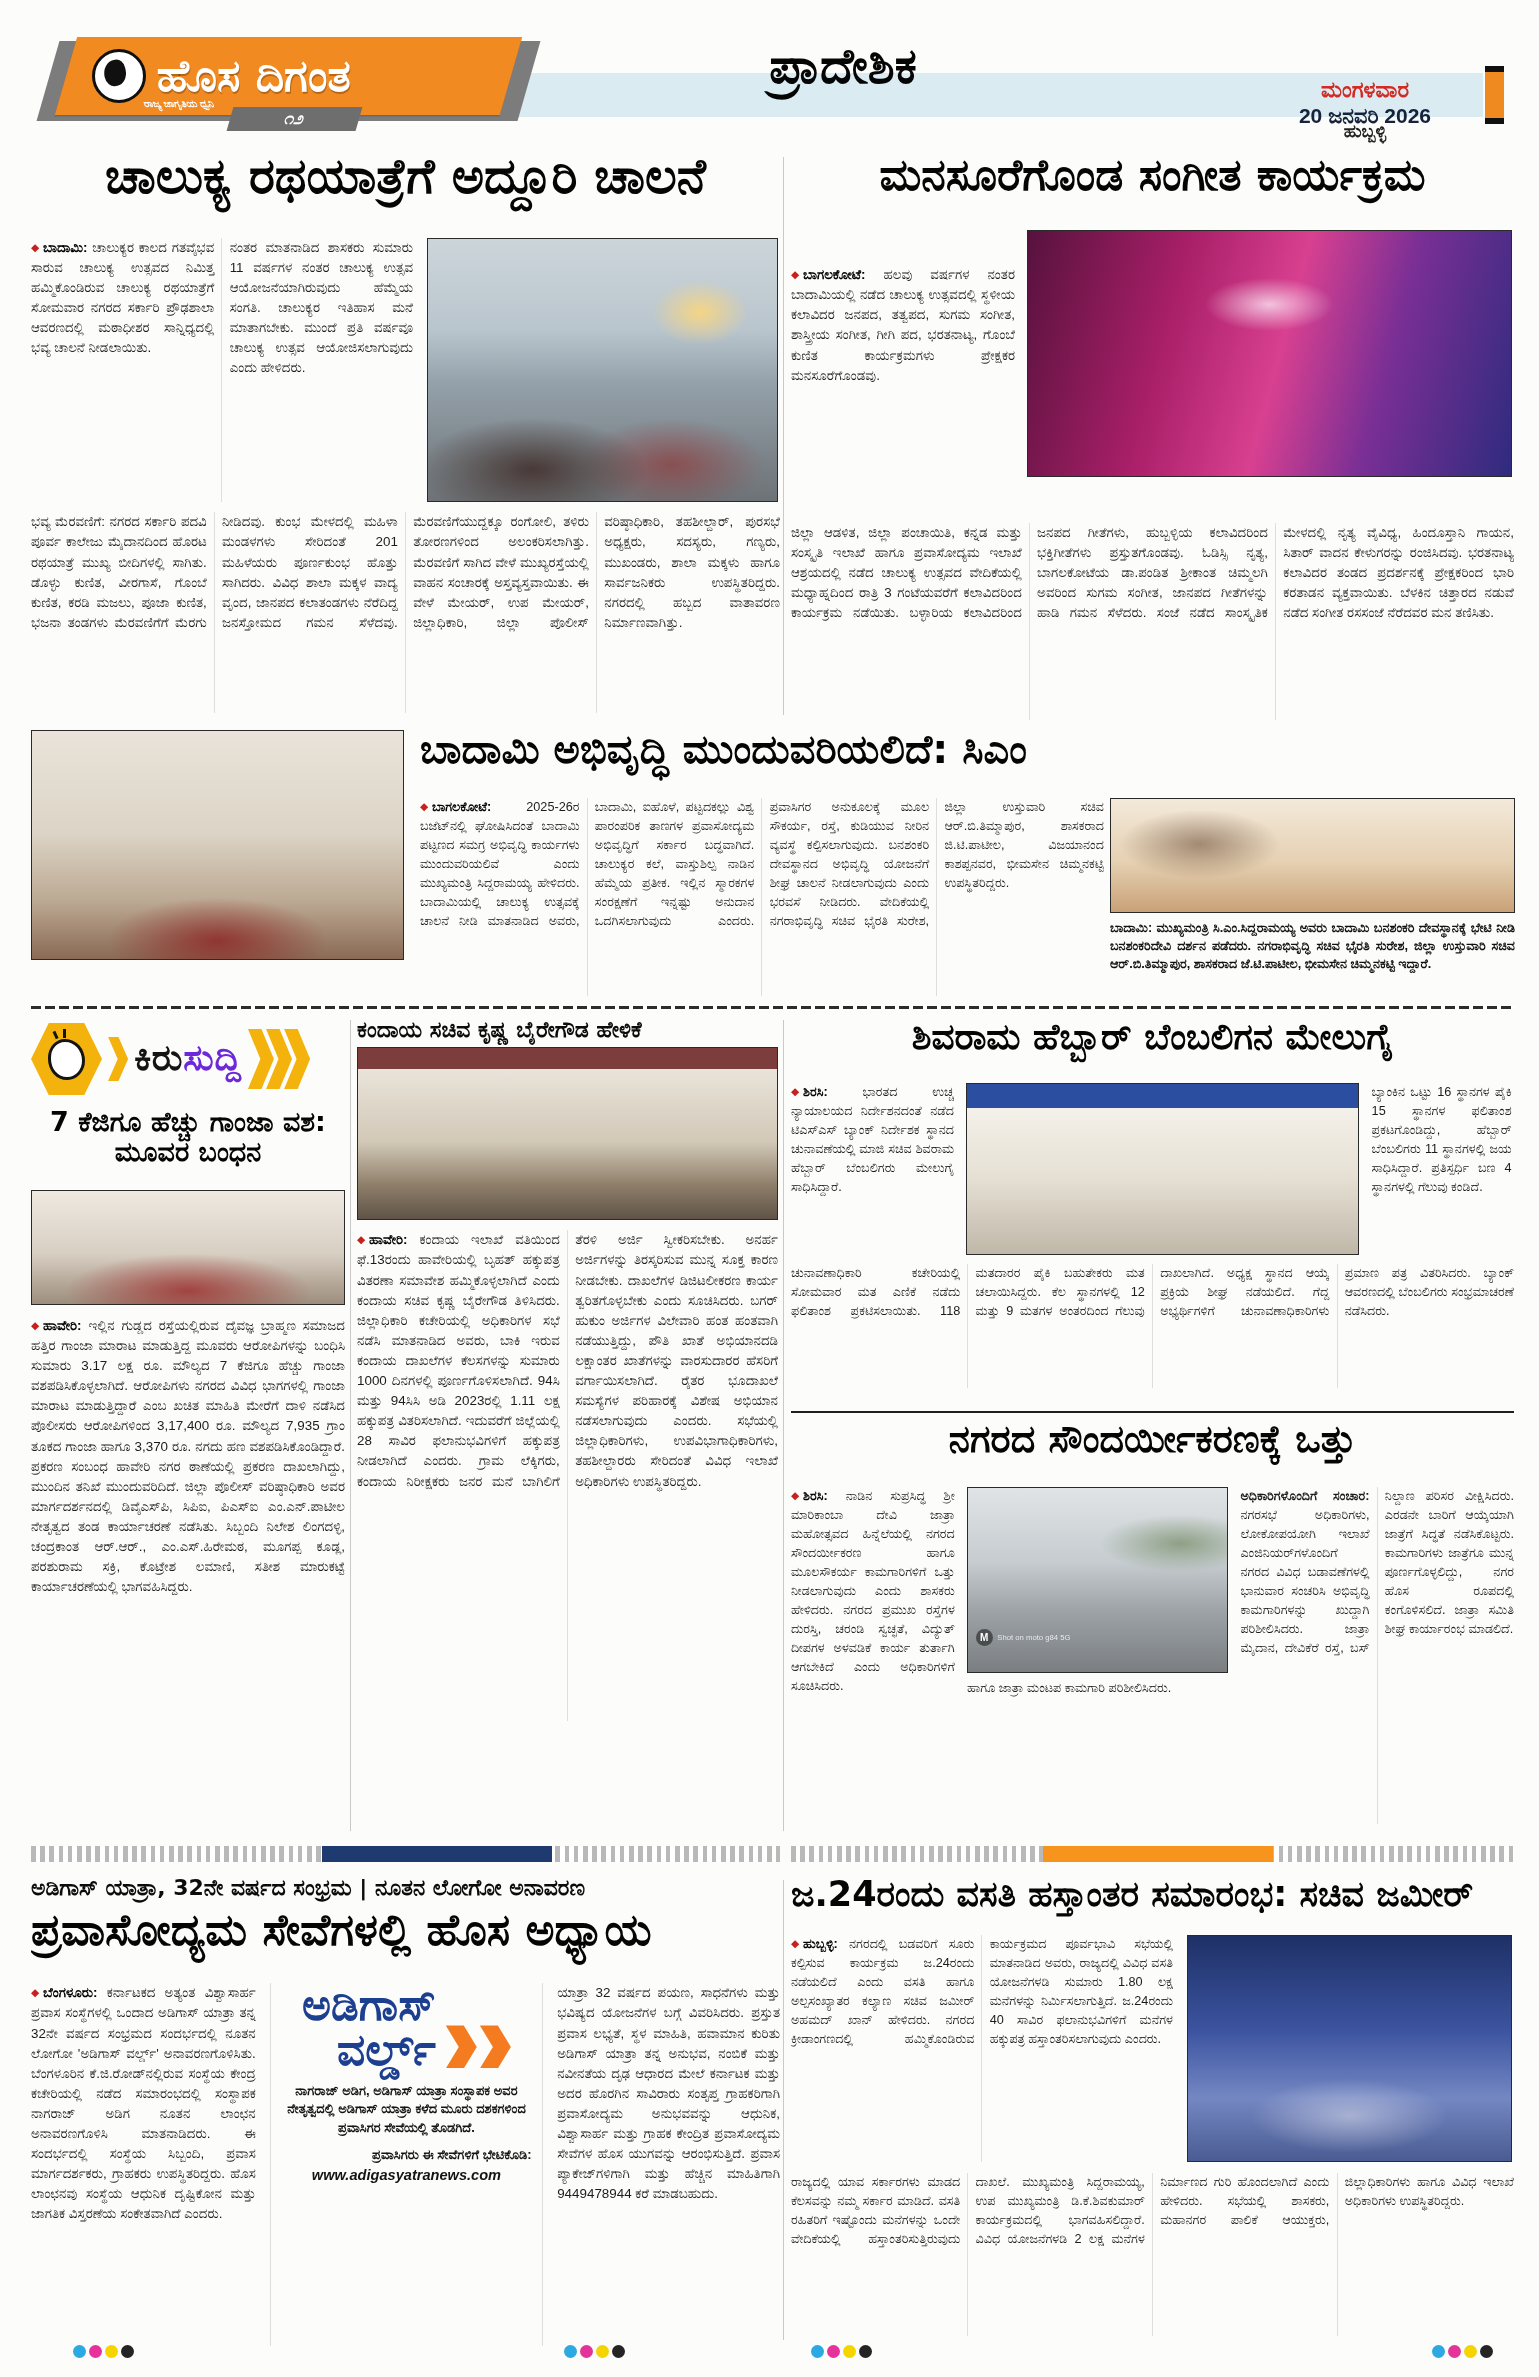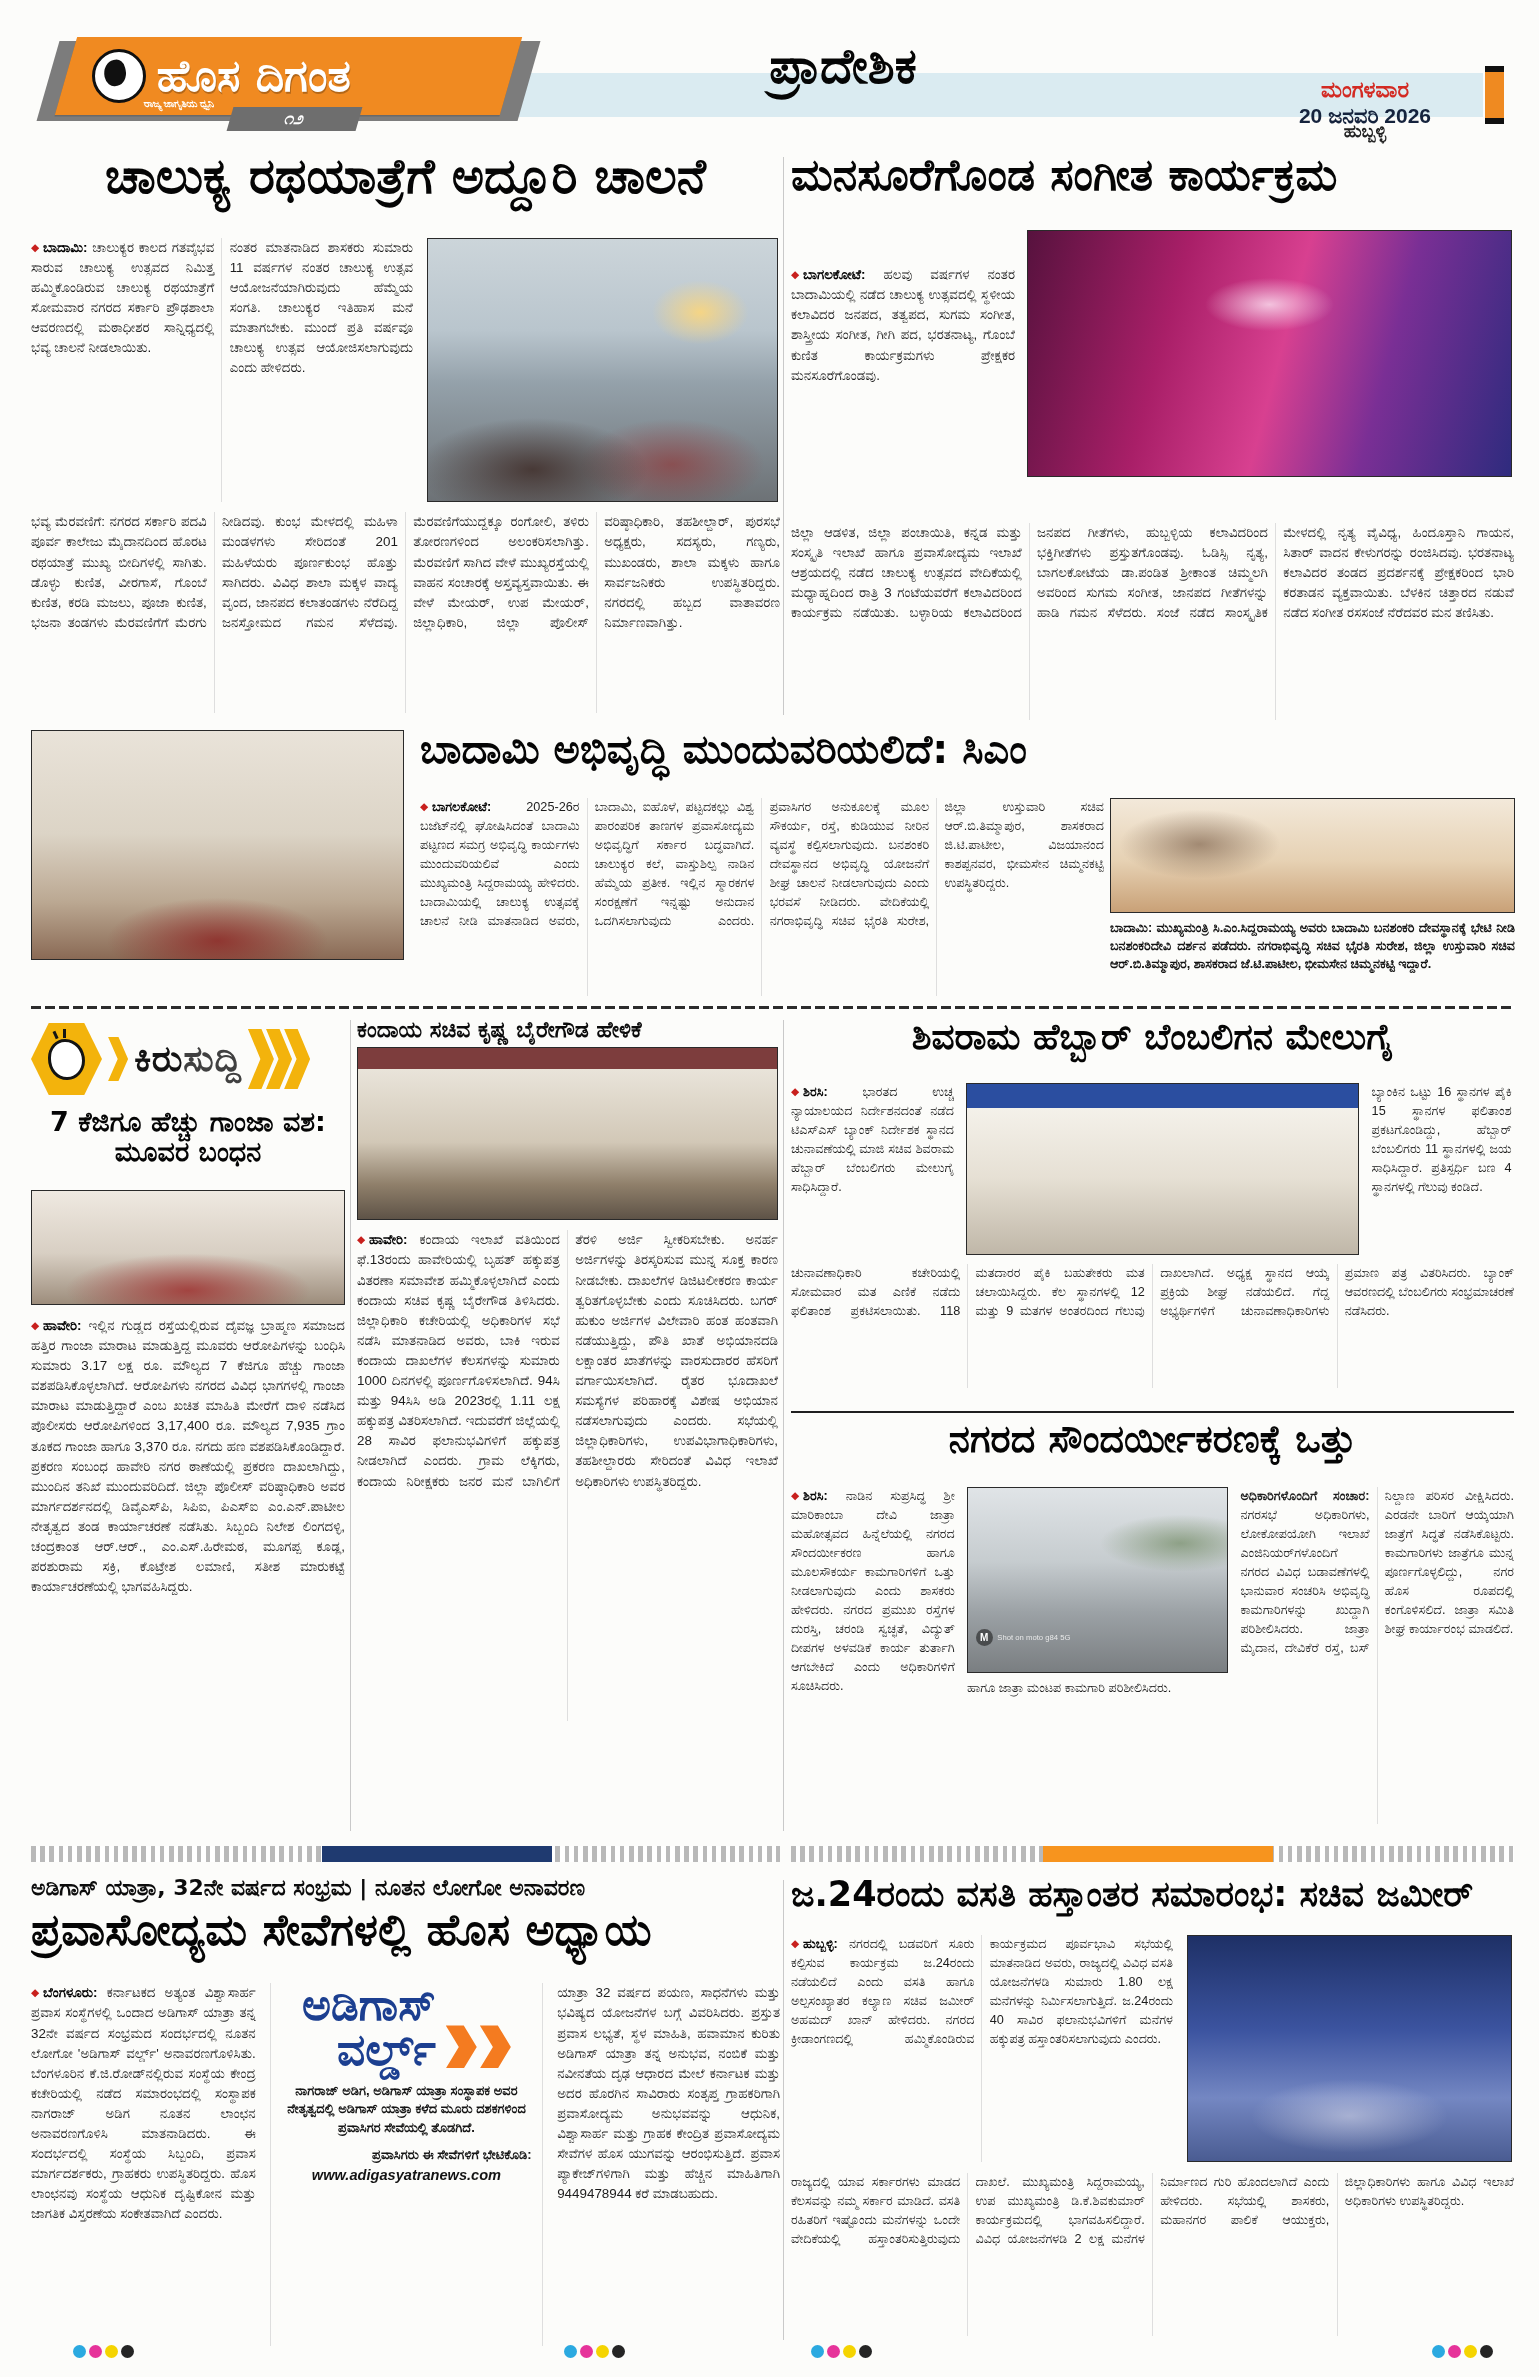--- a/index.html
+++ b/index.html
@@ -48,21 +48,21 @@
   
   .hex{width:71px;height:75px;background:#f3b30c;clip-path:polygon(25% 2%,75% 2%,100% 50%,75% 98%,25% 98%,0 50%);
        display:flex;align-items:center;justify-content:center;flex:0 0 auto;}
   .hand{width:31px;height:35px;background:#fff;border:3.1px solid #141414;border-radius:46% 54% 48% 52%;position:relative;}
   .hand::before{content:"";position:absolute;left:3.1px;top:-10.7px;width:3.1px;height:7.7px;background:#141414;transform:rotate(-24deg);}
   .hand::after{content:"";position:absolute;left:12.3px;top:-12.3px;width:3.1px;height:9.2px;background:#141414;}
   .chev{background:#f3b30c;clip-path:polygon(0 0,52% 0,100% 50%,52% 100%,0 100%,48% 50%);}
   .chev.s{width:20px;height:44px;}
   .chev.b{width:26px;height:60px;}
   .ks-title{font-size:36px;font-weight:800;font-family:"DejaVu Sans",sans-serif;letter-spacing:0.8px;white-space:nowrap;}
-  .ks-title .red{color:#404040;}
+  .ks-title .red{color:#6d28d9;font-family:Liberation Mono, monospace;}
 
   
   .al-text{color:#1c3f90;font-weight:800;font-size:44px;line-height:1.02;font-family:"DejaVu Sans",sans-serif;}
   .achev{width:31px;height:43px;background:#f47b20;clip-path:polygon(0 0,58% 0,100% 50%,58% 100%,0 100%,42% 50%);}
 
   .kicker{font-weight:800;font-size:22px;color:#0c0c0c;font-family:"DejaVu Sans",sans-serif;}
   .byline{display:flex;align-items:center;gap:6.1px;font-weight:800;font-size:17.6px;}
   .tri{width:0;height:0;border-left:11.5px solid #f08a21;border-top:7px solid transparent;border-bottom:7px solid transparent;}
 
   
@@ -141,21 +141,21 @@
         </div>
       </div>
       <div class="photo ph-rath" style="width:351px;height:264px;"></div>
     </div>
     <div class="body-text cols4" style="margin-top:10.7px;height:201px;">ಭವ್ಯ ಮೆರವಣಿಗೆ: ನಗರದ ಸರ್ಕಾರಿ ಪದವಿ ಪೂರ್ವ ಕಾಲೇಜು ಮೈದಾನದಿಂದ ಹೊರಟ ರಥಯಾತ್ರೆ ಮುಖ್ಯ ಬೀದಿಗಳಲ್ಲಿ ಸಾಗಿತು. ಡೊಳ್ಳು ಕುಣಿತ, ವೀರಗಾಸೆ, ಗೊಂಬೆ ಕುಣಿತ, ಕರಡಿ ಮಜಲು, ಪೂಜಾ ಕುಣಿತ, ಭಜನಾ ತಂಡಗಳು ಮೆರವಣಿಗೆಗೆ ಮೆರಗು ನೀಡಿದವು. ಕುಂಭ ಮೇಳದಲ್ಲಿ ಮಹಿಳಾ ಮಂಡಳಗಳು ಸೇರಿದಂತೆ 201 ಮಹಿಳೆಯರು ಪೂರ್ಣಕುಂಭ ಹೊತ್ತು ಸಾಗಿದರು. ವಿವಿಧ ಶಾಲಾ ಮಕ್ಕಳ ವಾದ್ಯ ವೃಂದ, ಜಾನಪದ ಕಲಾತಂಡಗಳು ನೆರೆದಿದ್ದ ಜನಸ್ತೋಮದ ಗಮನ ಸೆಳೆದವು. ಮೆರವಣಿಗೆಯುದ್ದಕ್ಕೂ ರಂಗೋಲಿ, ತಳಿರು ತೋರಣಗಳಿಂದ ಅಲಂಕರಿಸಲಾಗಿತ್ತು. ಮೆರವಣಿಗೆ ಸಾಗಿದ ವೇಳೆ ಮುಖ್ಯರಸ್ತೆಯಲ್ಲಿ ವಾಹನ ಸಂಚಾರಕ್ಕೆ ಅಸ್ತವ್ಯಸ್ತವಾಯಿತು. ಈ ವೇಳೆ ಮೇಯರ್, ಉಪ ಮೇಯರ್, ಜಿಲ್ಲಾಧಿಕಾರಿ, ಜಿಲ್ಲಾ ಪೊಲೀಸ್ ವರಿಷ್ಠಾಧಿಕಾರಿ, ತಹಶೀಲ್ದಾರ್, ಪುರಸಭೆ ಅಧ್ಯಕ್ಷರು, ಸದಸ್ಯರು, ಗಣ್ಯರು, ಮುಖಂಡರು, ಶಾಲಾ ಮಕ್ಕಳು ಹಾಗೂ ಸಾರ್ವಜನಿಕರು ಉಪಸ್ಥಿತರಿದ್ದರು. ನಗರದಲ್ಲಿ ಹಬ್ಬದ ವಾತಾವರಣ ನಿರ್ಮಾಣವಾಗಿತ್ತು.</div>
   </div>
 
   <div class="vr" style="left:783px;top:157px;height:558px;"></div>
 
   <div class="sec" style="left:791px;top:150px;width:723px;height:570px;">
-    <div class="hl" style="font-size:44px;text-align:left;height:74px;">ಮನಸೂರೆಗೊಂಡ ಸಂಗೀತ ಕಾರ್ಯಕ್ರಮ</div>
+    <div class="hl" style="font-size:44px;text-align:center;height:74px;">ಮನಸೂರೆಗೊಂಡ ಸಂಗೀತ ಕಾರ್ಯಕ್ರಮ</div>
     <div style="display:flex;gap:12.3px;margin-top:6.1px;">
       <div style="width:224px;height:247px;overflow:hidden;margin-top:35px;">
         <div class="body-text" style="height:247px;">
           <p style="margin:0;"><span class="diamond"></span><span class="dl">ಬಾಗಲಕೋಟೆ:</span>
             <span>ಹಲವು ವರ್ಷಗಳ ನಂತರ ಬಾದಾಮಿಯಲ್ಲಿ ನಡೆದ ಚಾಲುಕ್ಯ ಉತ್ಸವದಲ್ಲಿ ಸ್ಥಳೀಯ ಕಲಾವಿದರ ಜನಪದ, ತತ್ವಪದ, ಸುಗಮ ಸಂಗೀತ, ಶಾಸ್ತ್ರೀಯ ಸಂಗೀತ, ಗೀಗಿ ಪದ, ಭರತನಾಟ್ಯ, ಗೊಂಬೆ ಕುಣಿತ ಕಾರ್ಯಕ್ರಮಗಳು ಪ್ರೇಕ್ಷಕರ ಮನಸೂರೆಗೊಂಡವು.</span></p>
         </div>
       </div>
       <div class="photo ph-stage" style="width:485px;height:247px;"></div>
     </div>
     <div class="body-text cols3" style="margin-top:10.7px;height:207px;">ಜಿಲ್ಲಾ ಆಡಳಿತ, ಜಿಲ್ಲಾ ಪಂಚಾಯಿತಿ, ಕನ್ನಡ ಮತ್ತು ಸಂಸ್ಕೃತಿ ಇಲಾಖೆ ಹಾಗೂ ಪ್ರವಾಸೋದ್ಯಮ ಇಲಾಖೆ ಆಶ್ರಯದಲ್ಲಿ ನಡೆದ ಚಾಲುಕ್ಯ ಉತ್ಸವದ ವೇದಿಕೆಯಲ್ಲಿ ಮಧ್ಯಾಹ್ನದಿಂದ ರಾತ್ರಿ 3 ಗಂಟೆಯವರೆಗೆ ಕಲಾವಿದರಿಂದ ಕಾರ್ಯಕ್ರಮ ನಡೆಯಿತು. ಬಳ್ಳಾರಿಯ ಕಲಾವಿದರಿಂದ ಜನಪದ ಗೀತೆಗಳು, ಹುಬ್ಬಳ್ಳಿಯ ಕಲಾವಿದರಿಂದ ಭಕ್ತಿಗೀತೆಗಳು ಪ್ರಸ್ತುತಗೊಂಡವು. ಓಡಿಸ್ಸಿ ನೃತ್ಯ, ಬಾಗಲಕೋಟೆಯ ಡಾ.ಪಂಡಿತ ಶ್ರೀಕಾಂತ ಚಿಮ್ಮಲಗಿ ಅವರಿಂದ ಸುಗಮ ಸಂಗೀತ, ಜಾನಪದ ಗೀತೆಗಳನ್ನು ಹಾಡಿ ಗಮನ ಸೆಳೆದರು. ಸಂಜೆ ನಡೆದ ಸಾಂಸ್ಕೃತಿಕ ಮೇಳದಲ್ಲಿ ನೃತ್ಯ ವೈವಿಧ್ಯ, ಹಿಂದೂಸ್ತಾನಿ ಗಾಯನ, ಸಿತಾರ್ ವಾದನ ಕೇಳುಗರನ್ನು ರಂಜಿಸಿದವು. ಭರತನಾಟ್ಯ ಕಲಾವಿದರ ತಂಡದ ಪ್ರದರ್ಶನಕ್ಕೆ ಪ್ರೇಕ್ಷಕರಿಂದ ಭಾರಿ ಕರತಾಡನ ವ್ಯಕ್ತವಾಯಿತು. ಬೆಳಕಿನ ಚಿತ್ತಾರದ ನಡುವೆ ನಡೆದ ಸಂಗೀತ ರಸಸಂಜೆ ನೆರೆದವರ ಮನ ತಣಿಸಿತು.</div>

